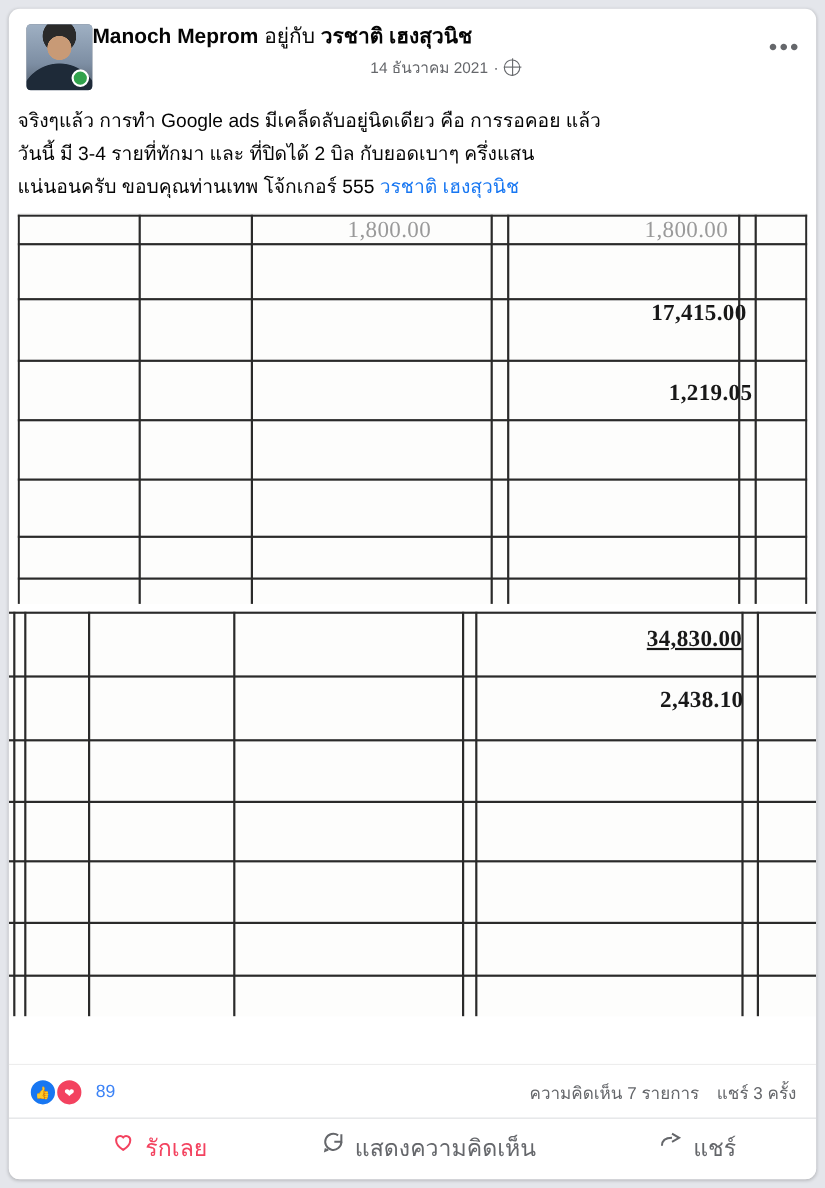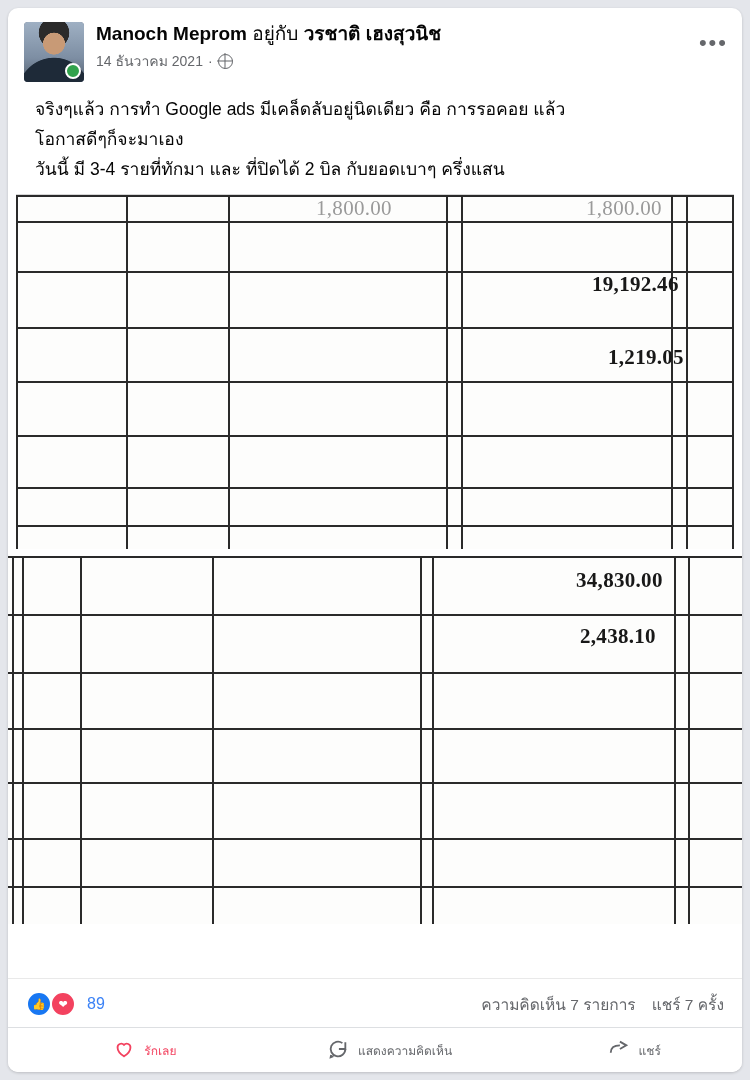--- a/index.html
+++ b/index.html
@@ -58,21 +58,20 @@
     position: absolute;
     right: 3px;
     bottom: 3px;
     width: 12px;
     height: 12px;
     border-radius: 50%;
     background: #31a24c;
     border: 2px solid #ffffff;
   }
   .header-text {
-    padding-left: 12px;
     flex: 1 1 auto;
     min-width: 0;
   }
   .name-line {
     font-size: 19px;
     line-height: 24px;
     color: #050505;
     white-space: nowrap;
     overflow: hidden;
   }
@@ -83,20 +82,21 @@
     font-weight: normal;
     color: #050505;
   }
   .meta-line {
     margin-top: 4px;
     font-size: 14px;
     color: #65676b;
     display: flex;
     align-items: center;
     gap: 5px;
+    justify-content: center;
   }
   .globe-icon {
     display: inline-block;
     width: 13px;
     height: 13px;
     border-radius: 50%;
     border: 1.4px solid #65676b;
     position: relative;
   }
   .globe-icon::before {
@@ -125,21 +125,21 @@
     top: 30px;
     color: #65676b;
     font-size: 22px;
     letter-spacing: 2px;
     line-height: 10px;
     cursor: pointer;
   }
 
   
   .post-text {
-    padding: 8px 16px 10px 27px;
+    padding: 8px 16px 10px 8px;
     font-size: 17.5px;
     line-height: 30px;
     color: #050505;
     word-wrap: break-word;
   }
   .post-text .tag {
     color: #1877f2;
   }
 
   
@@ -233,24 +233,24 @@
     flex: 0 0 auto;
     display: flex;
     align-items: center;
     border-top: 1px solid #dddfe2;
     padding: 10px 0 12px 0;
     background: #fff;
   }
   .action-btn {
     flex: 1 1 0;
     display: flex;
-    align-items: flex-end;
+    align-items: flex-start;
     justify-content: center;
     gap: 9px;
-    font-size: 12px;
+    font-size: 21px;
     color: #65676b;
     cursor: pointer;
     user-select: none;
     margin-left: 29px;
   }
   .action-btn.liked { color: #f3425f; }
   .svg-ico { display: block; }
 </style>
 </head>
 <body>
@@ -271,22 +271,22 @@
           <span>14 ธันวาคม 2021</span>
           <span>·</span>
           <span class="globe-icon"></span>
         </div>
       </div>
       <div class="dots-menu">•••</div>
     </div>
 
     <div class="post-text">
       <div>จริงๆแล้ว การทำ Google ads มีเคล็ดลับอยู่นิดเดียว คือ การรอคอย แล้ว</div>
-      <div>โอกาสดีๆก็จะมาเอง</div>
       <div>วันนี้ มี 3-4 รายที่ทักมา และ ที่ปิดได้ 2 บิล กับยอดเบาๆ ครึ่งแสน</div>
+      <div><span>แน่นอนครับ ขอบคุณท่านเทพ โจ้กเกอร์ 555 </span><span class="tag">วรชาติ เฮงสุวนิช</span></div>
     </div>
 
     <div class="media">
 
       <div class="doc doc-top">
         <div class="vline" style="left:0;"></div>
         <div class="vline" style="left:110px;"></div>
         <div class="vline" style="left:212px;"></div>
         <div class="vline" style="left:430px;"></div>
         <div class="vline" style="left:445px;"></div>
@@ -298,21 +298,21 @@
         <div class="hline" style="top:26px;"></div>
         <div class="hline" style="top:76px;"></div>
         <div class="hline" style="top:132px;"></div>
         <div class="hline" style="top:186px;"></div>
         <div class="hline" style="top:240px;"></div>
         <div class="hline" style="top:292px;"></div>
         <div class="hline" style="top:330px;"></div>
 
         <div class="amount faint" style="left:300px; top:1px;">1,800.00</div>
         <div class="amount faint" style="left:570px; top:1px;">1,800.00</div>
-        <div class="amount" style="left:576px; top:77px;">19,192.46</div>
+        <div class="amount" style="left:576px; top:77px;">17,415.00</div>
         <div class="amount" style="left:592px; top:150px;">1,219.05</div>
       </div>
 
       <div class="doc doc-bot">
         <div class="vline" style="left:4px;"></div>
         <div class="vline" style="left:14px;"></div>
         <div class="vline" style="left:72px;"></div>
         <div class="vline" style="left:204px;"></div>
         <div class="vline" style="left:412px;"></div>
         <div class="vline" style="left:424px;"></div>
@@ -321,34 +321,34 @@
 
         <div class="hline" style="top:0px;"></div>
         <div class="hline" style="top:58px;"></div>
         <div class="hline" style="top:116px;"></div>
         <div class="hline" style="top:172px;"></div>
         <div class="hline" style="top:226px;"></div>
         <div class="hline" style="top:282px;"></div>
         <div class="hline" style="top:330px;"></div>
         <div class="hthin" style="top:346px; left:72px; right:270px;"></div>
 
-        <div class="amount" style="left:568px; top:12px;">34,830.00</div>
-        <div class="amount" style="left:572px; top:68px;">2,438.10</div>
+        <div class="amount" style="left:580px; top:12px;text-decoration:underline;">34,830.00</div>
+        <div class="amount" style="left:592px; top:68px;">2,438.10</div>
       </div>
     </div>
 
     <div class="stats-row">
       <div class="reaction-group">
         <span class="react-like">👍</span>
         <span class="react-love">❤</span>
         <span class="react-count">89</span>
       </div>
       <div class="stats-right">
         <span>ความคิดเห็น 7 รายการ</span>
-        <span>แชร์ 7 ครั้ง</span>
+        <span>แชร์ 3 ครั้ง</span>
       </div>
     </div>
 
     <div class="actions">
       <div class="action-btn liked">
         <span>
           <svg class="svg-ico" width="22" height="22" viewBox="0 0 24 24" fill="none" stroke="#f3425f" stroke-width="2">
             <path d="M12 20s-7-4.6-7-9.4A4 4 0 0 1 12 7.6 4 4 0 0 1 19 10.6C19 15.4 12 20 12 20z"></path>
           </svg>
         </span>

